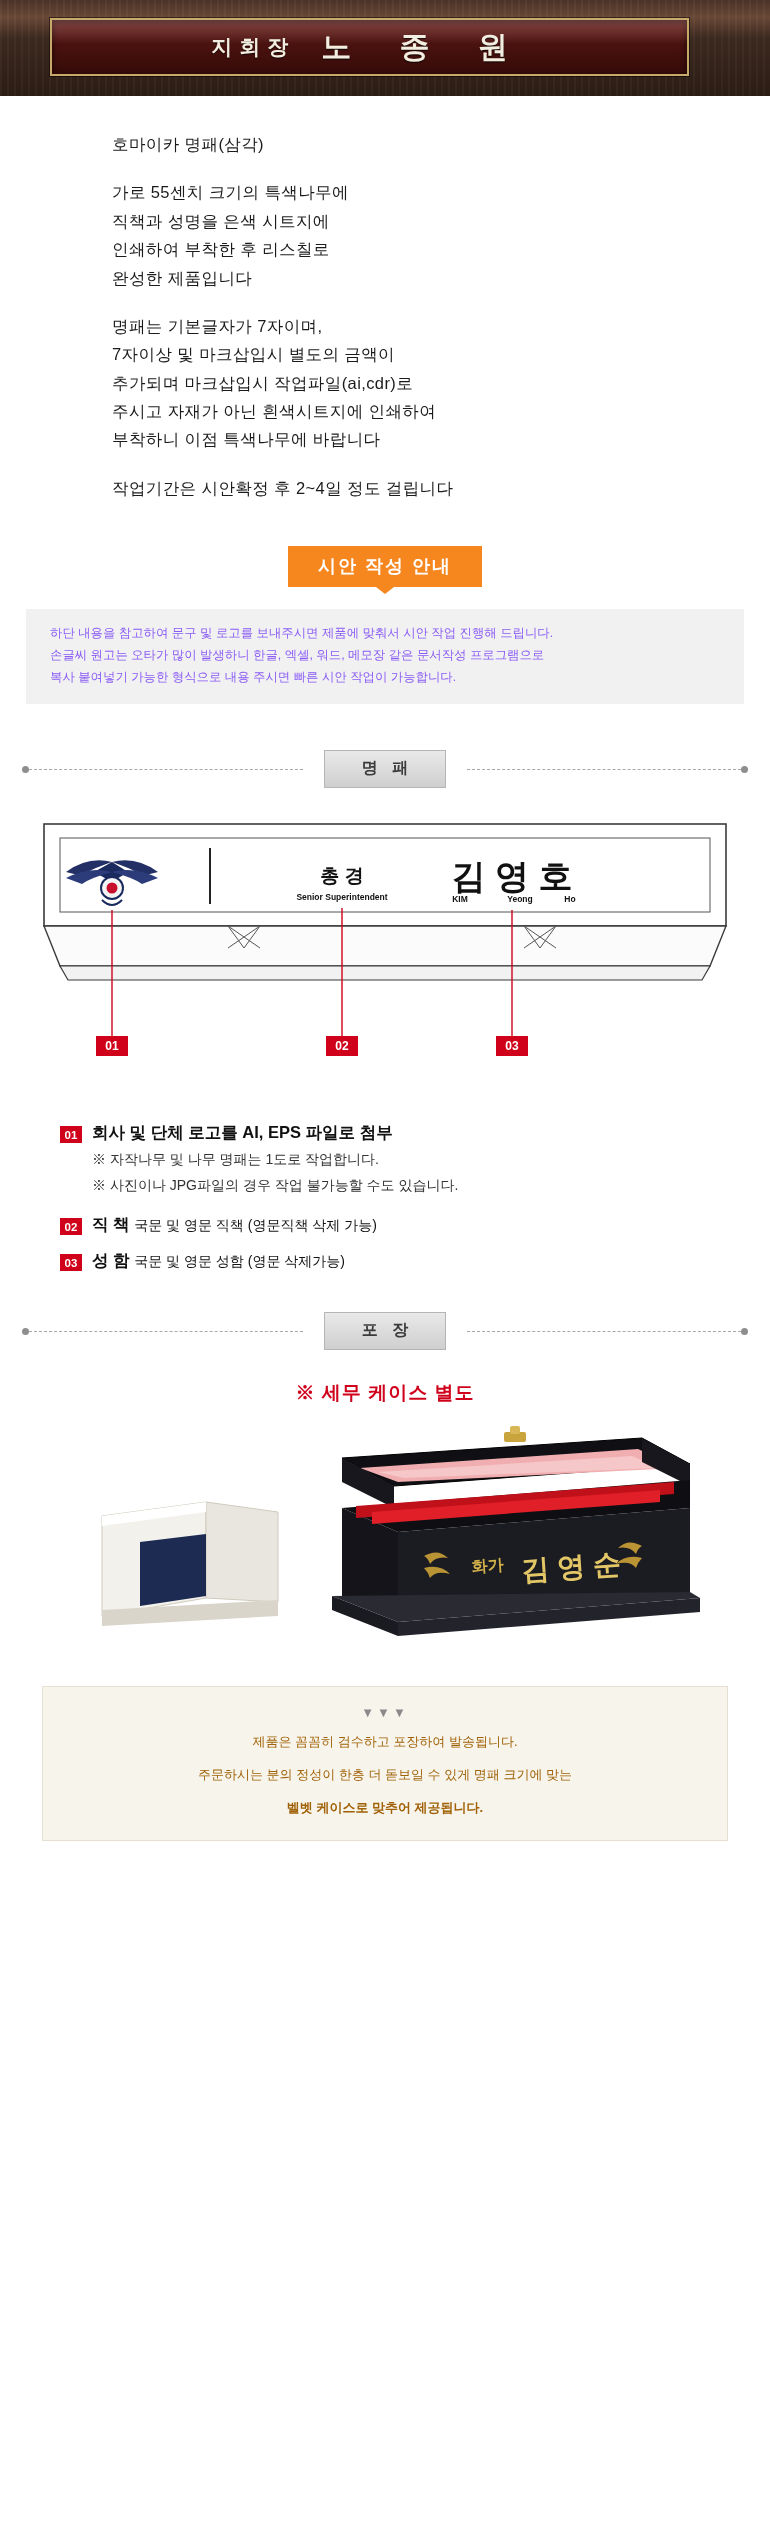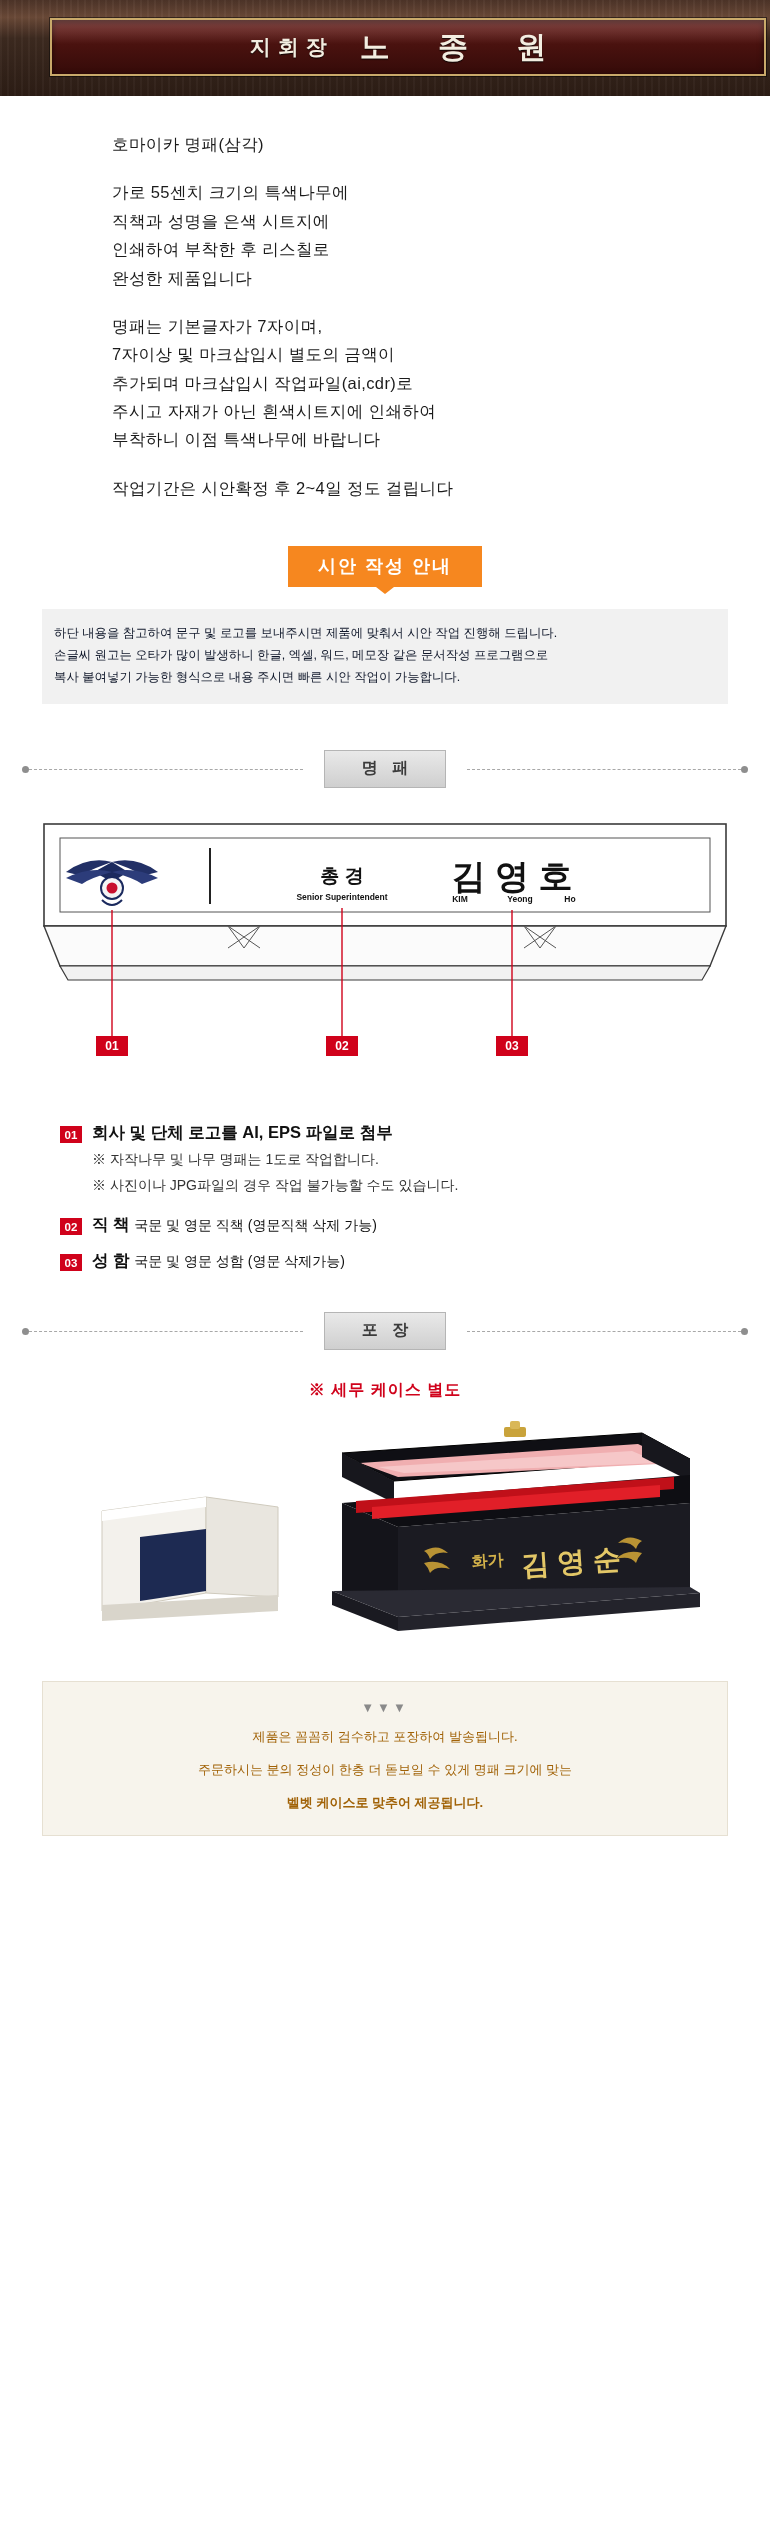--- a/index.html
+++ b/index.html
@@ -23,21 +23,21 @@
   .hero::before {
     content:"";
     position:absolute; inset:0;
     background:
       repeating-linear-gradient(90deg, rgba(255,255,255,0.035) 0 2px, rgba(0,0,0,0.04) 2px 7px);
     opacity:.8;
   }
   .plate {
     position:absolute;
     left: 50px; top: 18px;
-    width: 716px; height: 58px;
+    width: 639px; height: 58px;
     background: linear-gradient(180deg,#6e2420 0%,#4a120f 45%,#350b09 100%);
     border: 2px solid #c9a96a;
     box-shadow: 0 2px 6px rgba(0,0,0,.6) inset, 0 0 0 1px rgba(0,0,0,.5);
     display:flex; align-items:center; justify-content:center;
     overflow:hidden;
   }
   .plate-inner {
     display:flex; align-items:center; gap: 26px;
     color:#f3ede0;
     text-shadow: 0 1px 1px rgba(0,0,0,.8);
@@ -81,26 +81,26 @@
     content:"";
     position:absolute; left:50%; bottom:-7px;
     transform: translateX(-50%);
     border-left: 9px solid transparent;
     border-right: 9px solid transparent;
     border-top: 7px solid #f6871f;
   }
 
   
   .note {
-    margin: 22px 42px 0;
+    margin: 22px 26px 0;
     background: #f1f1f1;
-    padding: 14px 12px 16px;
+    padding: 14px 24px 16px;
     font-size: 12.4px;
     line-height: 1.75;
-    color: #0f172a;
+    color: #8b5cf6;
   }
   .note div { white-space: nowrap; }
 
   
   .divider {
     margin: 46px 22px 0;
     display:flex; align-items:center;
   }
   .divider .dot {
     width:7px; height:7px; border-radius:50%;
@@ -147,21 +147,21 @@
     margin: 3px 0 0 32px;
     font-size:14px; color:#333; line-height:1.6;
   }
   .legend-group { margin-bottom: 18px; }
   .legend-group.tight { margin-bottom: 14px; }
 
   
   .pack-title {
     text-align:center;
     color:#d0021b;
-    font-size: 16px;
+    font-size: 19px;
     font-weight:700;
     margin: 30px 0 0;
     letter-spacing: 1px;
   }
   .case-img { margin: 14px auto 0; display:block; }
 
   
   .bottom {
     margin: 26px 42px 40px;
     background:#f7f4ec;

